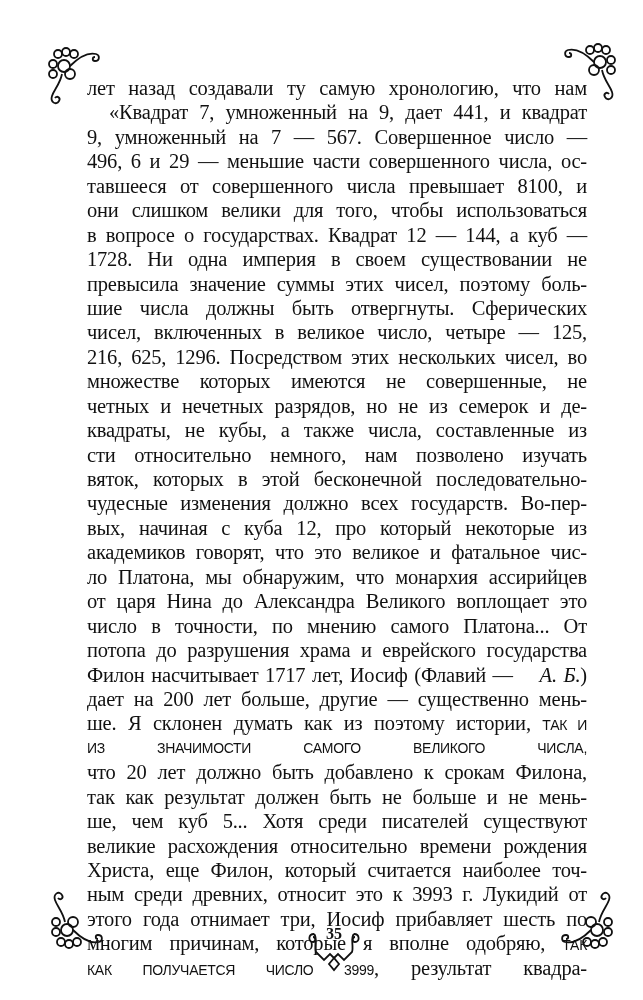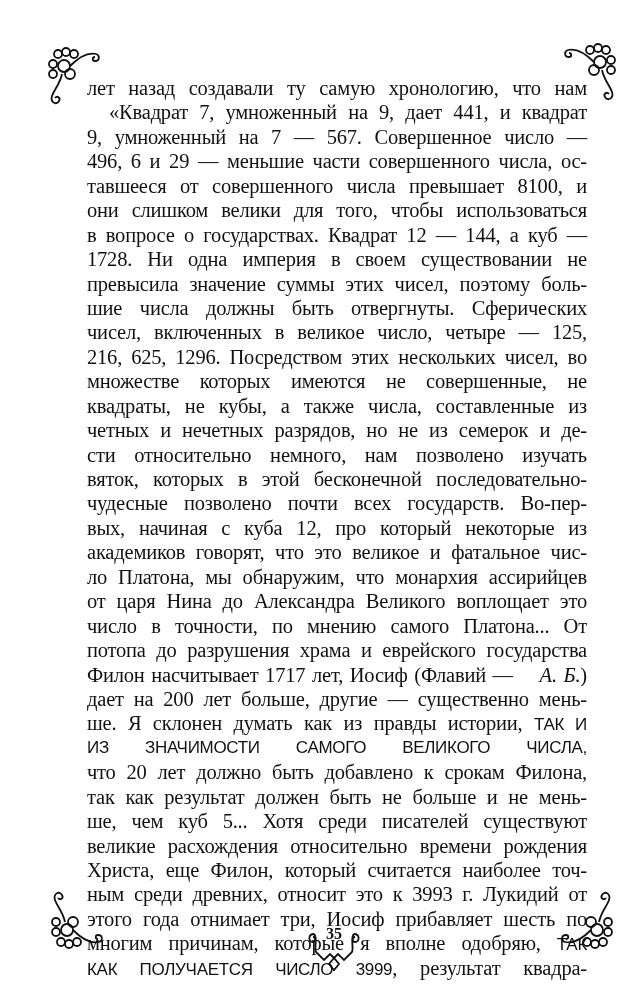--- a/index.html
+++ b/index.html
@@ -37,21 +37,21 @@
       height: 24.45px;
     }
     .line.last {
       text-align-last: left;
     }
     .line.indent {
       padding-left: 22px;
     }
     .caps {
       font-family: "Liberation Sans", "DejaVu Sans", sans-serif;
-      font-size: 17px;
+      font-size: 14px;
       letter-spacing: -0.3px;
     }
     .ital { font-style: italic; margin-left: 20px; }
     .ornament {
       position: absolute;
       width: 60px;
       height: 66px;
     }
     .orn-tl { left: 32px; top: 44px; }
     .orn-tr { left: 548px; top: 40px; transform: scaleX(-1); }
@@ -140,34 +140,34 @@
     <span class="line">496, 6 и 29 — меньшие части совершенного числа, ос-</span>
     <span class="line">тавшееся от совершенного числа превышает 8100, и</span>
     <span class="line">они слишком велики для того, чтобы использоваться</span>
     <span class="line">в вопросе о государствах. Квадрат 12 — 144, а куб —</span>
     <span class="line">1728. Ни одна империя в своем существовании не</span>
     <span class="line">превысила значение суммы этих чисел, поэтому боль-</span>
     <span class="line">шие числа должны быть отвергнуты. Сферических</span>
     <span class="line">чисел, включенных в великое число, четыре — 125,</span>
     <span class="line">216, 625, 1296. Посредством этих нескольких чисел, во</span>
     <span class="line">множестве которых имеются не совершенные, не</span>
+    <span class="line">четных и нечетных разрядов, но не из семерок и де-</span>
     <span class="line">квадраты, не кубы, а также числа, составленные из</span>
-    <span class="line">четных и нечетных разрядов, но не из семерок и де-</span>
     <span class="line">сти относительно немного, нам позволено изучать</span>
     <span class="line">вяток, которых в этой бесконечной последовательно-</span>
-    <span class="line">чудесные позволено почти всех государств. Во-пер-</span>
+    <span class="line">чудесные изменения должно всех государств. Во-пер-</span>
     <span class="line">вых, начиная с куба 12, про который некоторые из</span>
     <span class="line">академиков говорят, что это великое и фатальное чис-</span>
     <span class="line">ло Платона, мы обнаружим, что монархия ассирийцев</span>
     <span class="line">от царя Нина до Александра Великого воплощает это</span>
     <span class="line">число в точности, по мнению самого Платона... От</span>
     <span class="line">потопа до разрушения храма и еврейского государства</span>
     <span class="line"><span>Филон насчитывает 1717 лет, Иосиф (Флавий — </span><span class="ital">А. Б.</span><span>)</span></span>
     <span class="line">дает на 200 лет больше, другие — существенно мень-</span>
-    <span class="line"><span>ше. Я склонен думать как из правды истории, </span><span class="caps">ТАК И</span></span>
+    <span class="line"><span>ше. Я склонен думать как из поэтому истории, </span><span class="caps">ТАК И</span></span>
     <span class="line caps">ИЗ ЗНАЧИМОСТИ САМОГО ВЕЛИКОГО ЧИСЛА,</span>
     <span class="line">что 20 лет должно быть добавлено к срокам Филона,</span>
     <span class="line">так как результат должен быть не больше и не мень-</span>
     <span class="line">ше, чем куб 5... Хотя среди писателей существуют</span>
     <span class="line">великие расхождения относительно времени рождения</span>
     <span class="line">Христа, еще Филон, который считается наиболее точ-</span>
     <span class="line">ным среди древних, относит это к 3993 г. Лукидий от</span>
     <span class="line">этого года отнимает три, Иосиф прибавляет шесть по</span>
     <span class="line"><span>многим причинам, которые я вполне одобряю, </span><span class="caps">ТАК</span></span>
     <span class="line"><span class="caps">КАК ПОЛУЧАЕТСЯ ЧИСЛО 3999</span><span>, результат квадра-</span></span>

